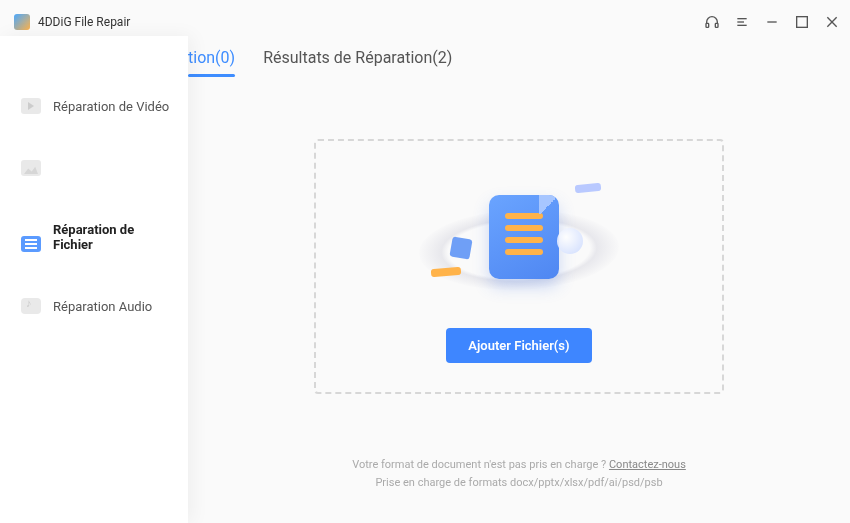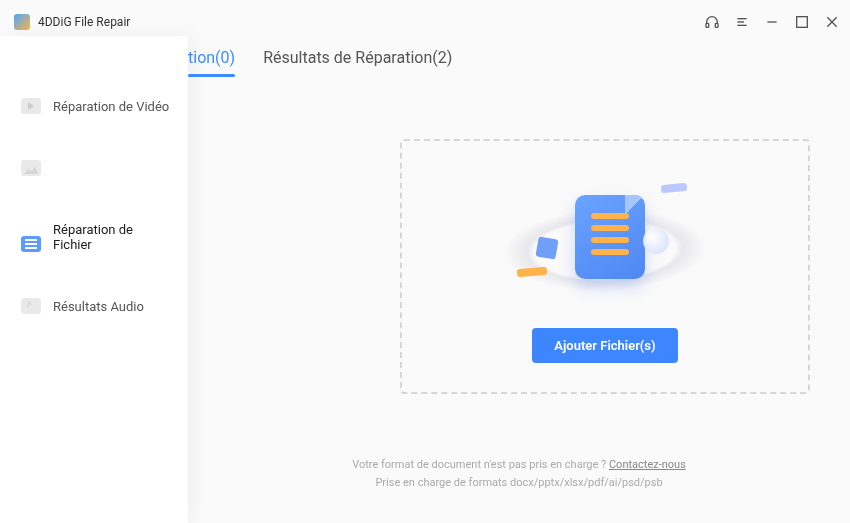--- a/index.html
+++ b/index.html
@@ -8,38 +8,38 @@
   .titlebar { height: 36px; display: flex; align-items: center; justify-content: space-between; padding: 8px 10px 0 14px; }
   .title-left { display: flex; align-items: center; gap: 8px; }
   .logo { width: 16px; height: 16px; background: linear-gradient(135deg, #4aa8ff, #ffb34a); border-radius: 3px; position: relative; }
   .title-text { font-size: 12px; color: #333; }
   .win-ctrls { display: flex; align-items: center; gap: 14px; color: #555; }
   .win-ctrls span, .win-ctrls svg { cursor: pointer; display: flex; align-items: center; justify-content: center; width: 16px; height: 16px; }
 
   .app-body { display: flex; height: calc(100% - 36px); }
   .sidebar { width: 188px; background: #fff; box-shadow: 4px 0 18px rgba(0,0,0,0.05); padding-top: 48px; position: relative; z-index: 2; }
   .side-item { display: flex; align-items: flex-end; gap: 12px; padding: 14px 18px; font-size: 13px; color: #555; cursor: pointer; border-left: 3px solid transparent; margin-bottom: 18px; }
-  .side-item.active { color: #222; font-weight: 400; }
+  .side-item.active { color: #222; font-weight: 700; }
   .side-icon { width: 20px; height: 16px; border-radius: 3px; flex-shrink: 0; }
   .side-icon.video { background: #e9e9e9; position: relative; }
   .side-icon.video::after { content:""; position:absolute; left:7px; top:4px; border-left:6px solid #ccc; border-top:4px solid transparent; border-bottom:4px solid transparent; }
   .side-icon.photo { background: #e9e9e9; position: relative; }
   .side-icon.photo::after { content:""; position:absolute; left:3px; bottom:2px; width:14px; height:8px; background: #d6d6d6; clip-path: polygon(0 100%, 30% 30%, 55% 70%, 80% 10%, 100% 100%); }
   .side-icon.file { background: #5b9bff; position: relative; }
   .side-icon.file::before { content:""; position:absolute; left:4px; top:3px; width:12px; height:2px; background:#fff; box-shadow: 0 4px 0 #fff, 0 8px 0 #fff; }
   .side-icon.audio { background: #e9e9e9; position: relative; border-radius: 4px; }
   .side-icon.audio::after { content:"♪"; position:absolute; left:5px; top:-1px; font-size:11px; color:#ccc; }
 
   .main { flex: 1; display: flex; flex-direction: column; }
   .tabs { display: flex; gap: 28px; padding: 0 0 0 0; font-size: 16px; color: #555; border-bottom: 1px solid transparent; margin-top: 6px; }
   .tab { padding: 6px 0 10px; cursor: pointer; position: relative; }
   .tab.active { color: #3e8dff; }
   .tab.active::after { content:""; position:absolute; left:0; right:0; bottom:0; height:3px; background:#3e8dff; border-radius:2px; }
 
-  .dropzone-wrap { flex:1; display:flex; flex-direction:column; align-items:flex-end; justify-content:center; padding: 0 40px; }
+  .dropzone-wrap { flex:1; display:flex; flex-direction:column; align-items:center; justify-content:center; padding: 0 40px; }
   .dropzone { width: 410px; height: 255px; border: 2px dashed #d7d7d7; border-radius: 4px; display:flex; flex-direction:column; align-items:center; justify-content:center; gap: 18px; }
   .illus { width: 220px; height: 140px; position: relative; }
   .ring { position:absolute; left:10px; top:40px; width:200px; height:80px; border-radius:50%; background: radial-gradient(ellipse at center, rgba(240,240,240,0) 50%, rgba(230,230,235,0.9) 55%, rgba(240,240,240,0) 72%); transform: rotate(-2deg);}
   .doc-main { position:absolute; left:80px; top:25px; width:70px; height:84px; background: linear-gradient(150deg,#6aa4ff,#4f87f2); border-radius:10px; box-shadow: 0 8px 16px rgba(70,120,230,0.25); }
   .doc-main::before { content:""; position:absolute; left:16px; top:18px; width:38px; height:6px; background:#ffb34a; border-radius:3px; box-shadow: 0 12px 0 #ffb34a, 0 24px 0 #ffb34a, 0 36px 0 #ffb34a; }
   .doc-fold { position:absolute; right:0; top:0; width:20px; height:20px; background: linear-gradient(135deg,#a7c6ff 50%, transparent 50%); border-top-right-radius:10px; }
   .cube-small { position:absolute; width:20px; height:20px; background:#5f95f5; border-radius:3px; left:42px; top:68px; transform: rotate(10deg); opacity:0.9;}
   .stripe1 { position:absolute; width:30px; height:8px; background:#ffb34a; border-radius:3px; left:22px; top:98px; transform: rotate(-5deg);}
   .stripe2 { position:absolute; width:26px; height:8px; background:#b9c9ff; border-radius:3px; right:28px; top:14px; transform: rotate(-6deg);}
   .orb { position:absolute; width:26px; height:26px; border-radius:50%; background: radial-gradient(circle at 35% 35%, #ffffff, #c9d8ff); right:46px; top:58px; opacity:0.9;}
@@ -99,21 +99,21 @@
     </div>
     <div class="side-item">
       <div class="side-icon photo"></div>
     </div>
     <div class="side-item active">
       <div class="side-icon file"></div>
       <span>Réparation de Fichier</span>
     </div>
     <div class="side-item">
       <div class="side-icon audio"></div>
-      <span>Résultats Audio</span>
+      <span>Réparation Audio</span>
     </div>
   </div>
 
   <div class="main">
     <div class="tabs">
       <div class="tab active">
         <span>tion(0)</span>
       </div>
       <div class="tab">
         <span>Résultats de Réparation(2)</span>

